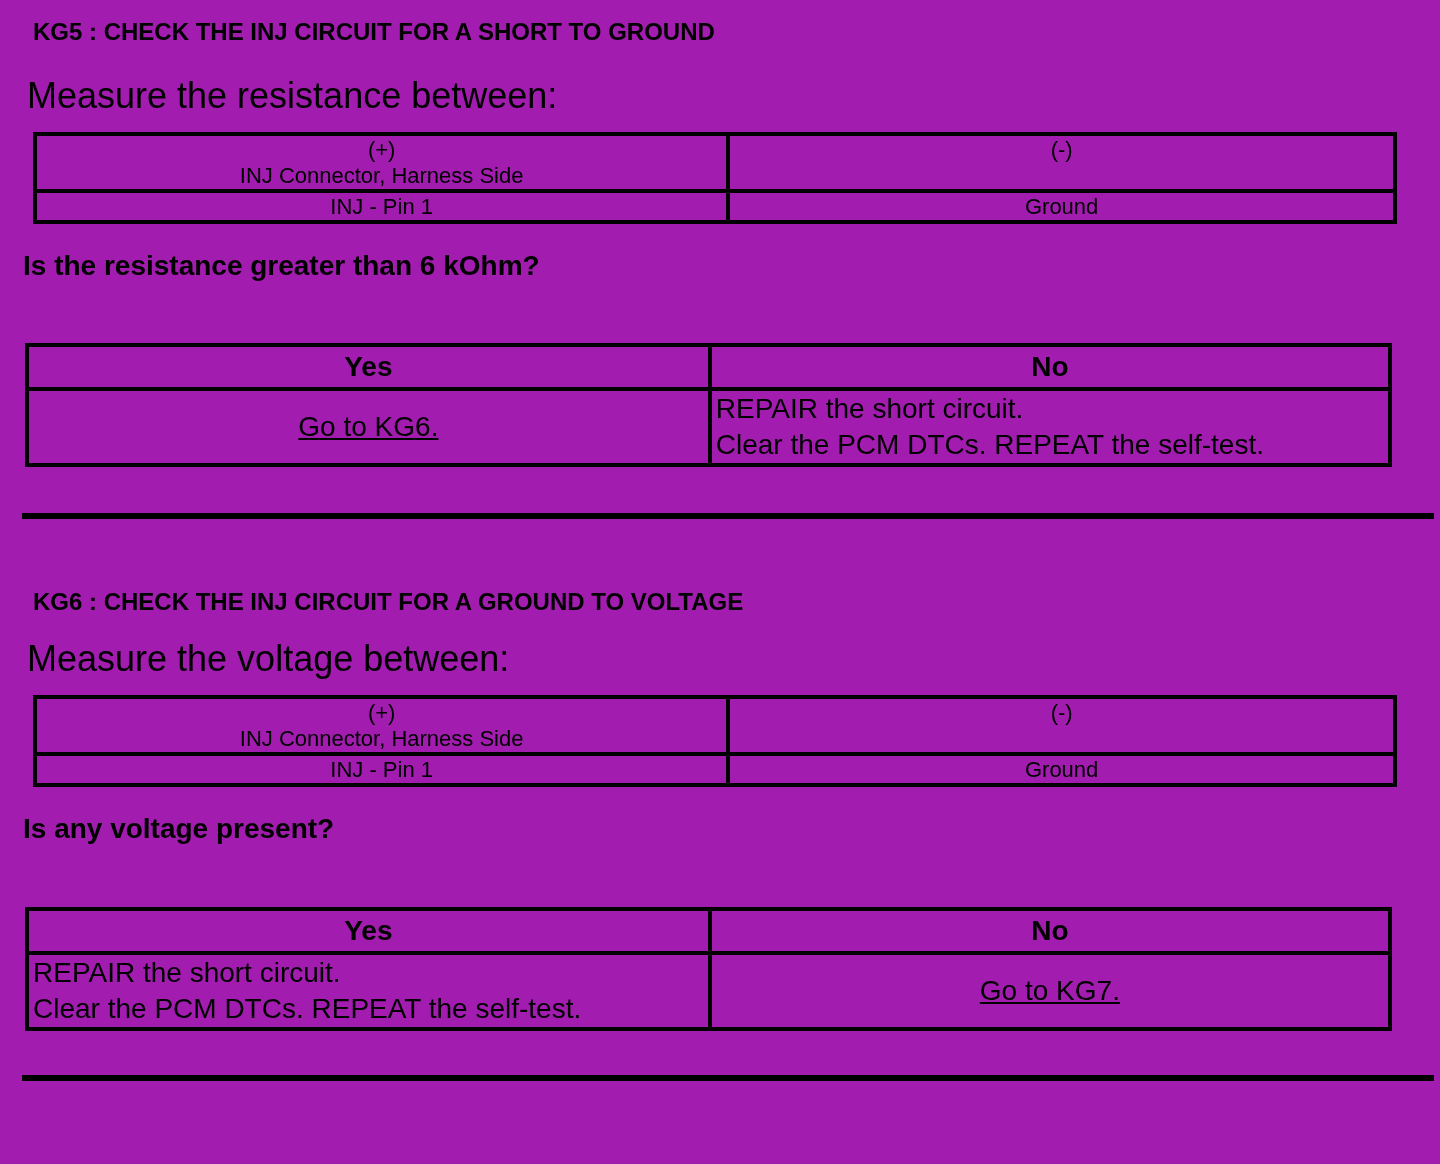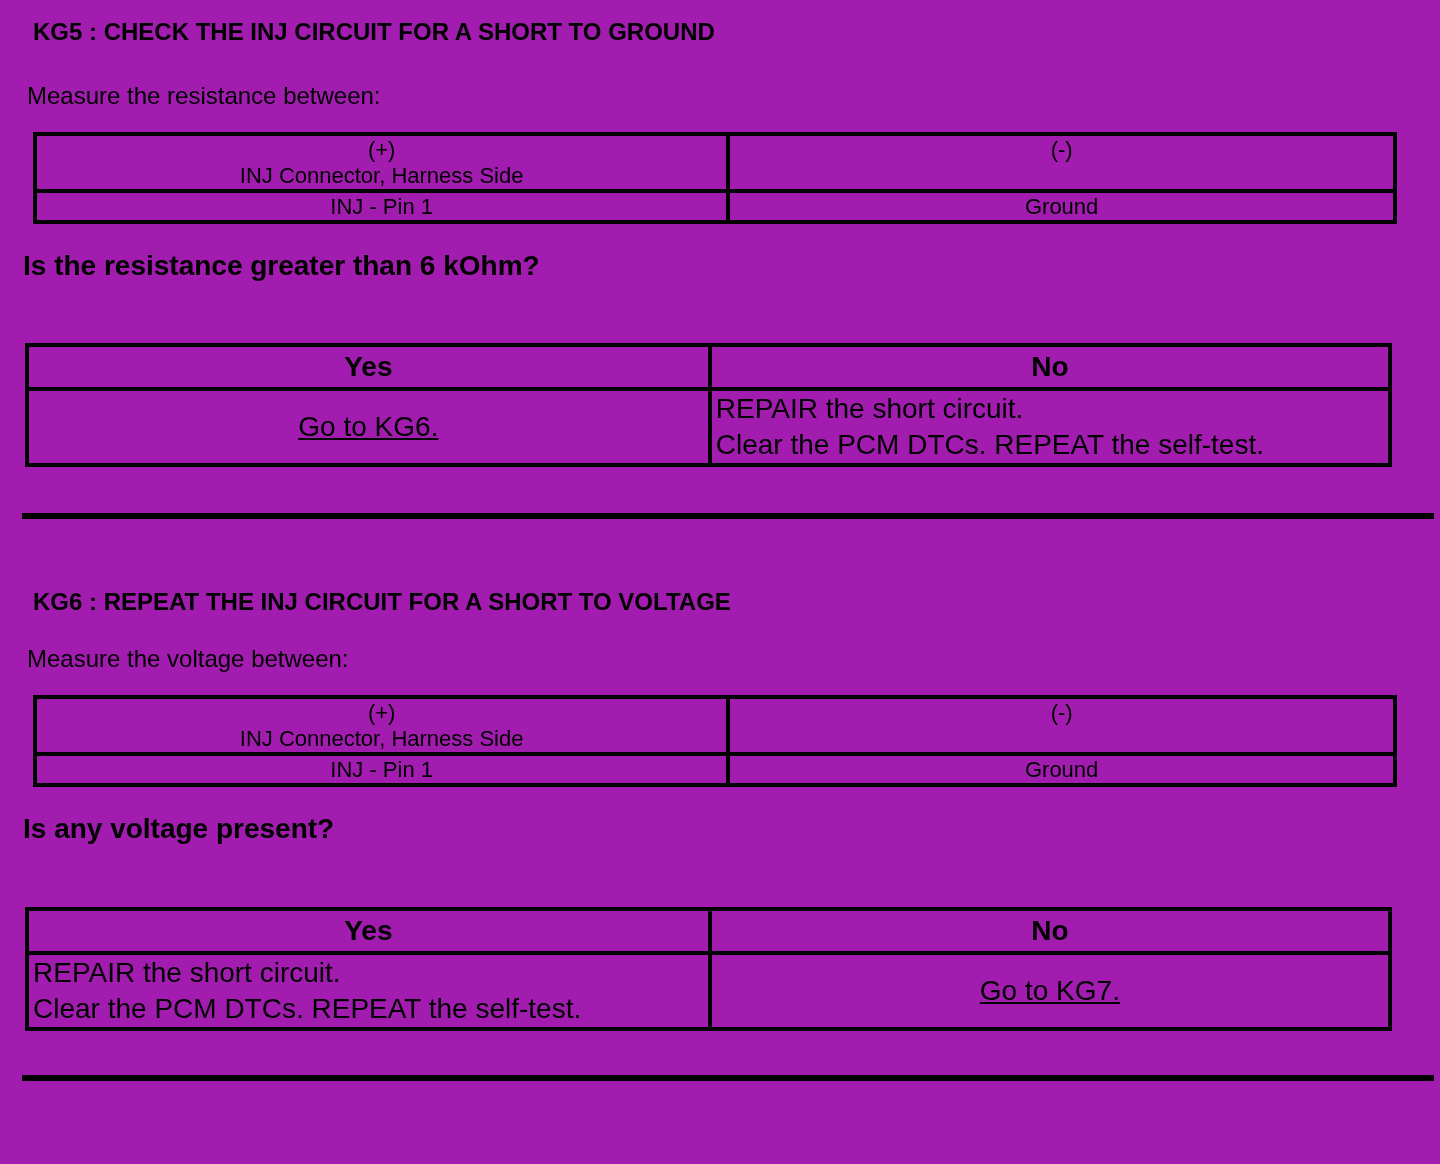--- a/index.html
+++ b/index.html
@@ -20,21 +20,21 @@
   }
   .section-title {
     margin: 0 0 0 33px;
     font-size: 24px;
     font-weight: bold;
     line-height: 28px;
     white-space: nowrap;
   }
   .step {
     margin: 33px 0 0 27px;
-    font-size: 24px;
+    font-size: 36px;
     line-height: 34px;
     white-space: nowrap;
   }
   .question {
     margin: 25px 0 0 23px;
     font-size: 28px;
     font-weight: bold;
     line-height: 34px;
     white-space: nowrap;
   }
@@ -143,21 +143,21 @@
           <div>Clear the PCM DTCs. REPEAT the self-test.</div>
         </td>
       </tr>
     </tbody>
       </table>
 
     <div class="divider"></div>
   </section>
 
   <section class="s2">
-    <h2 class="section-title">KG6 : REPEAT THE INJ CIRCUIT FOR A SHORT TO VOLTAGE</h2>
+    <h2 class="section-title">KG6 : CHECK THE INJ CIRCUIT FOR A GROUND TO VOLTAGE</h2>
 
 
     <p class="step step-second">Measure the voltage between:</p>
 
     <table class="measure-table">
       <tbody>
           <tr>
         <td class="head col-pos">
           <div>(+)</div>
           <div>INJ Connector, Harness Side</div>

